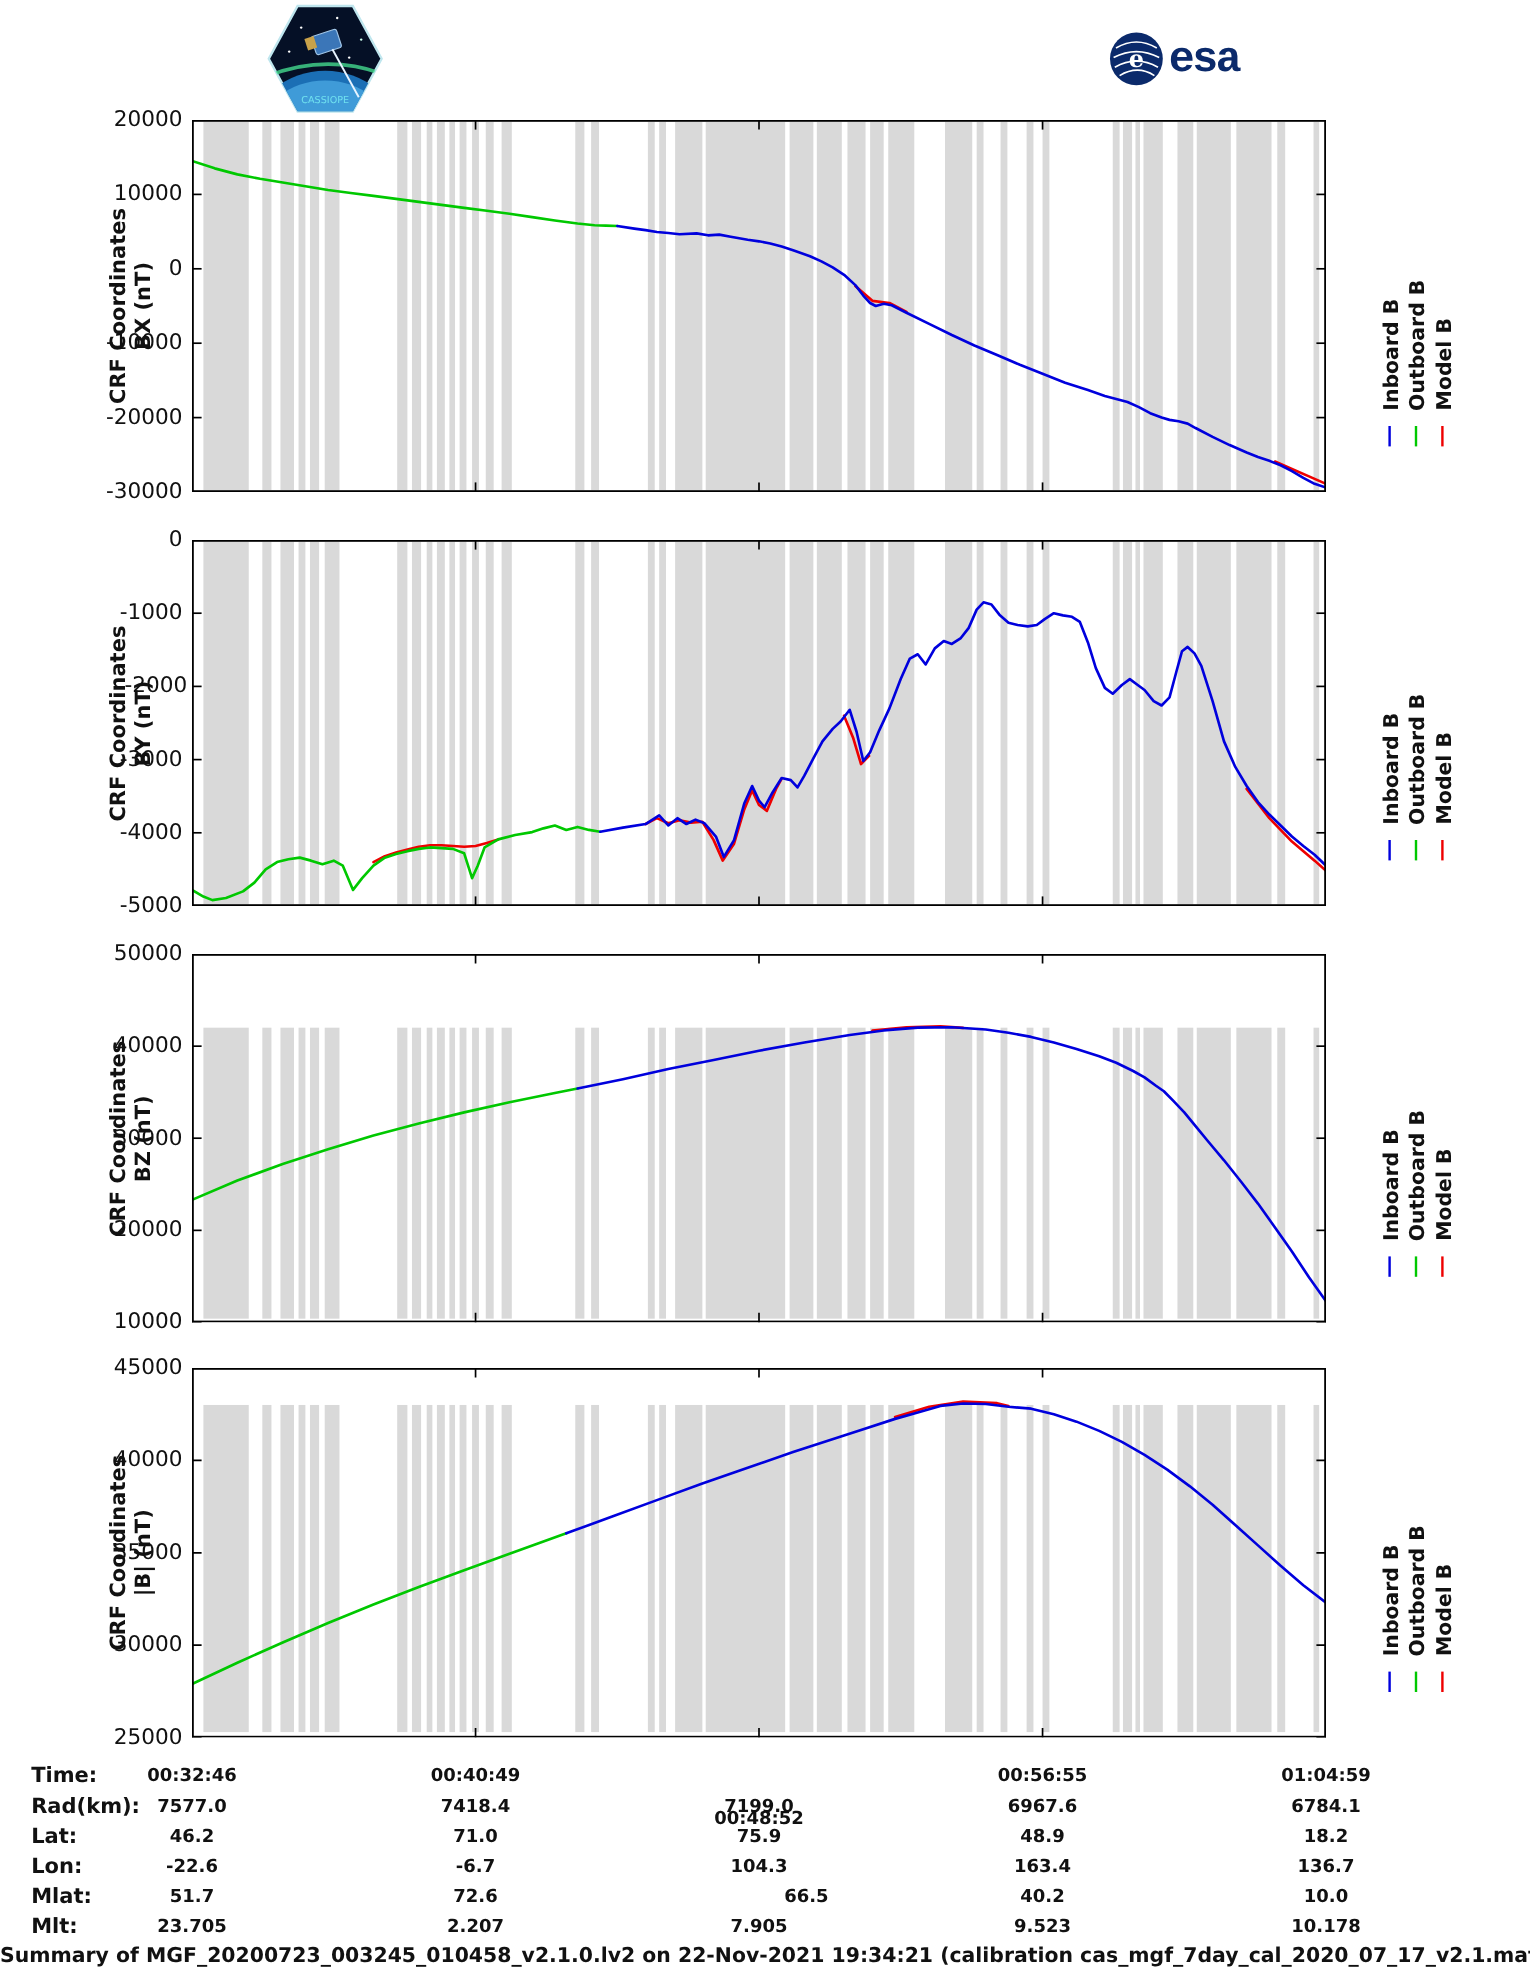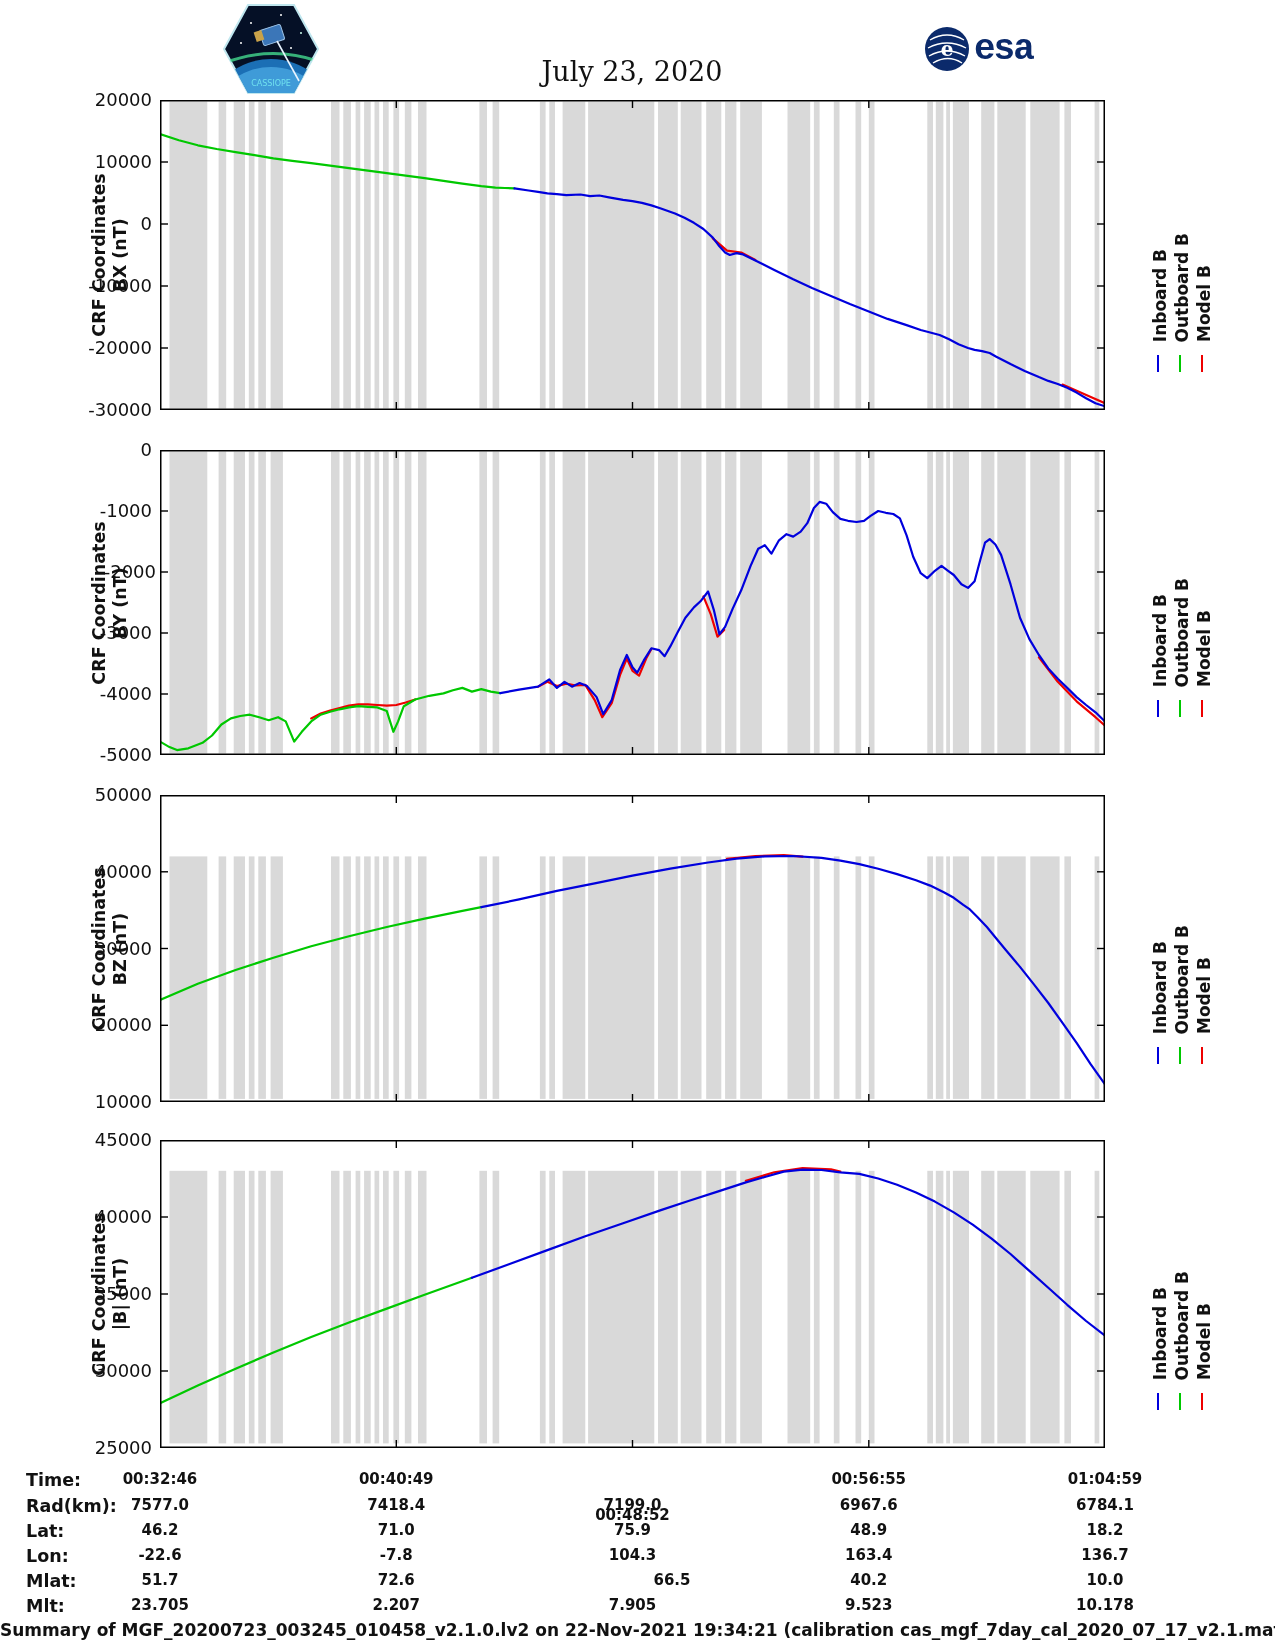--- a/index.html
+++ b/index.html
@@ -49,21 +49,20 @@
         <ellipse cx="50" cy="112" rx="56" ry="48" fill="#3f9bd8"></ellipse>
         <path d="M-2,62 Q50,40 102,60" fill="none" stroke="#43d98f" stroke-width="3" opacity="0.8"></path>
         <rect x="40" y="24" width="22" height="16" rx="2" fill="#3b76b8" stroke="#9fc4e6" transform="rotate(-18 51 32)"></rect>
         <rect x="34" y="28" width="8" height="10" fill="#c9a24a" transform="rotate(-18 38 33)"></rect>
         <line x1="56" y1="38" x2="78" y2="78" stroke="#e8f4ff" stroke-width="1.6"></line>
         <text x="50" y="83" text-anchor="middle" font-size="8" fill="#6fe0ef" font-family="DejaVu Sans, sans-serif">CASSIOPE</text>
       </g>
     </svg>
   </div>
 
-  <div id="sub-title" class="title-line">July 23, 2020</div>
 
   <div id="esa-logo">
     <svg width="46" height="46" viewBox="0 0 46 46">
       <circle cx="23" cy="23" r="22" fill="#0b2a6b"></circle>
       <path d="M6,14 Q23,4 40,14" stroke="#ffffff" stroke-width="1.4" fill="none"></path>
       <path d="M4,22 Q23,12 42,22" stroke="#ffffff" stroke-width="1.4" fill="none"></path>
       <path d="M5,30 Q23,20 41,30" stroke="#ffffff" stroke-width="1.4" fill="none"></path>
       <path d="M9,37 Q24,28 38,37" stroke="#ffffff" stroke-width="1.4" fill="none"></path>
       <text x="23" y="30" text-anchor="middle" font-size="20" fill="#ffffff" font-family="DejaVu Serif, serif" font-weight="bold">e</text>
     </svg>
@@ -429,21 +428,21 @@
     <div class="tcell" style="left: 868.75px; top: 1496px;">6967.6</div>
     <div class="tcell" style="left: 1105px; top: 1496px;">6784.1</div>
     <div class="trow-label" style="top: 1521px;">Lat:</div>
     <div class="tcell" style="left: 160px; top: 1521px;">46.2</div>
     <div class="tcell" style="left: 396.25px; top: 1521px;">71.0</div>
     <div class="tcell" style="left: 632.5px; top: 1521px;">75.9</div>
     <div class="tcell" style="left: 868.75px; top: 1521px;">48.9</div>
     <div class="tcell" style="left: 1105px; top: 1521px;">18.2</div>
     <div class="trow-label" style="top: 1546px;">Lon:</div>
     <div class="tcell" style="left: 160px; top: 1546px;">-22.6</div>
-    <div class="tcell" style="left: 396.25px; top: 1546px;">-7.8</div>
+    <div class="tcell" style="left: 396.25px; top: 1546px;">-6.7</div>
     <div class="tcell" style="left: 632.5px; top: 1546px;">104.3</div>
     <div class="tcell" style="left: 868.75px; top: 1546px;">163.4</div>
     <div class="tcell" style="left: 1105px; top: 1546px;">136.7</div>
     <div class="trow-label" style="top: 1571px;">Mlat:</div>
     <div class="tcell" style="left: 160px; top: 1571px;">51.7</div>
     <div class="tcell" style="left: 396.25px; top: 1571px;">72.6</div>
     <div class="tcell" style="left: 640px; top: 1571px; margin-left: 32px;">66.5</div>
     <div class="tcell" style="left: 868.75px; top: 1571px;">40.2</div>
     <div class="tcell" style="left: 1105px; top: 1571px;">10.0</div>
     <div class="trow-label" style="top: 1596px;">Mlt:</div>

